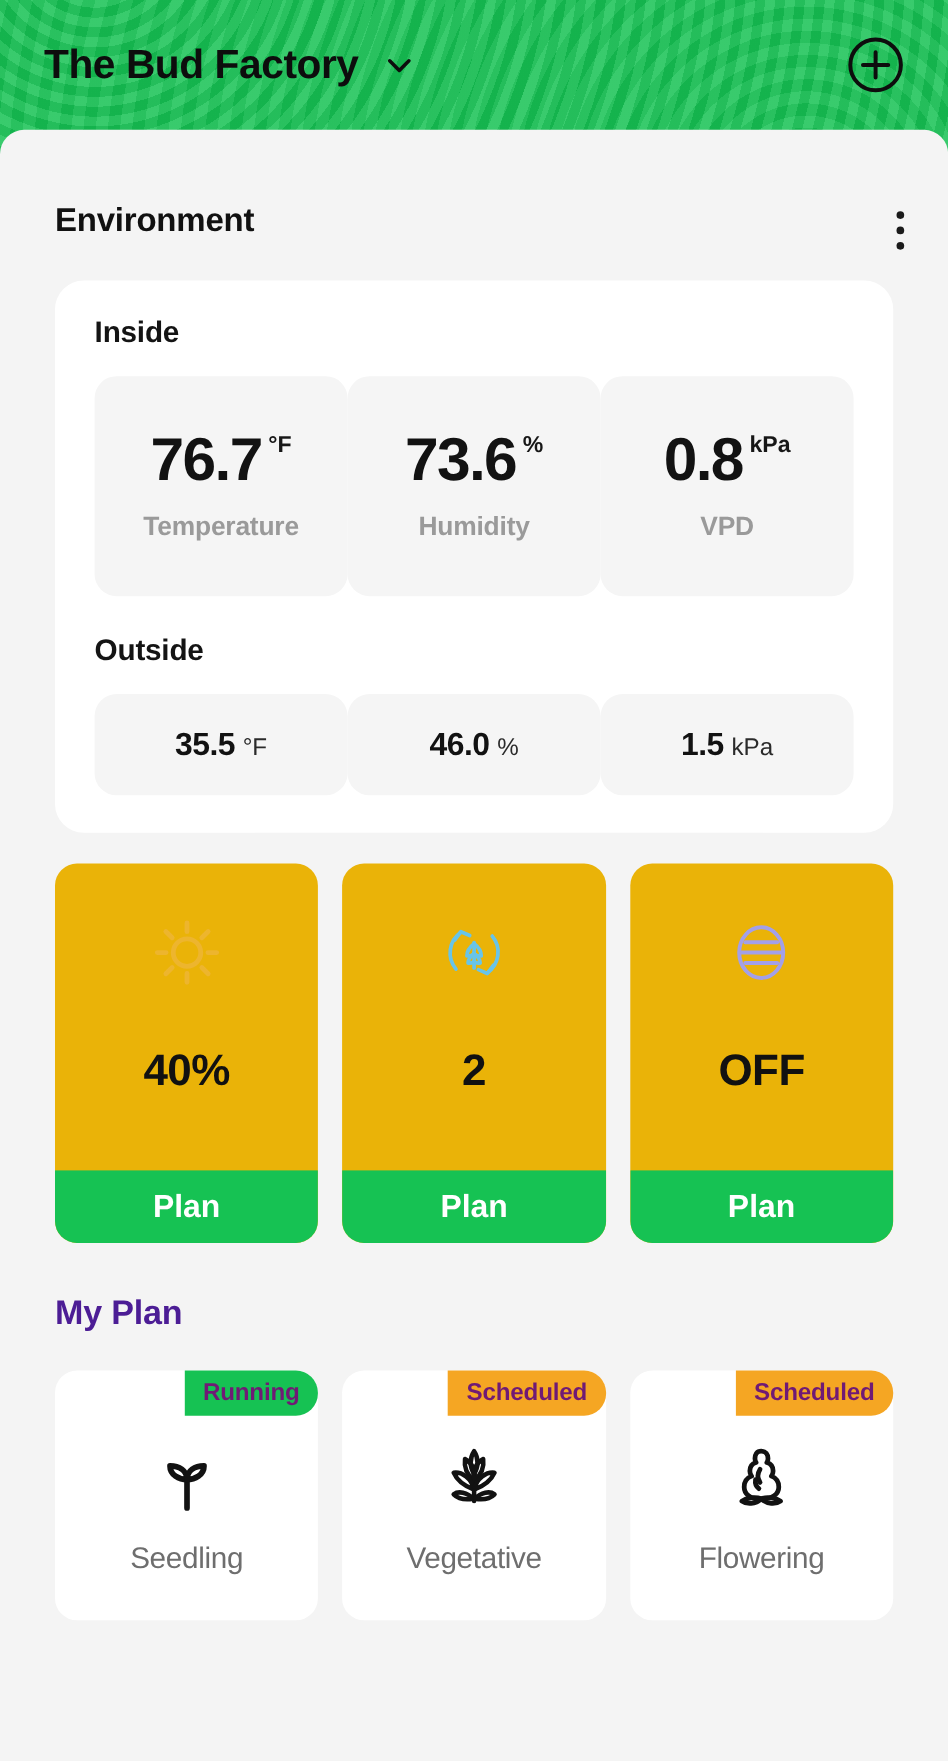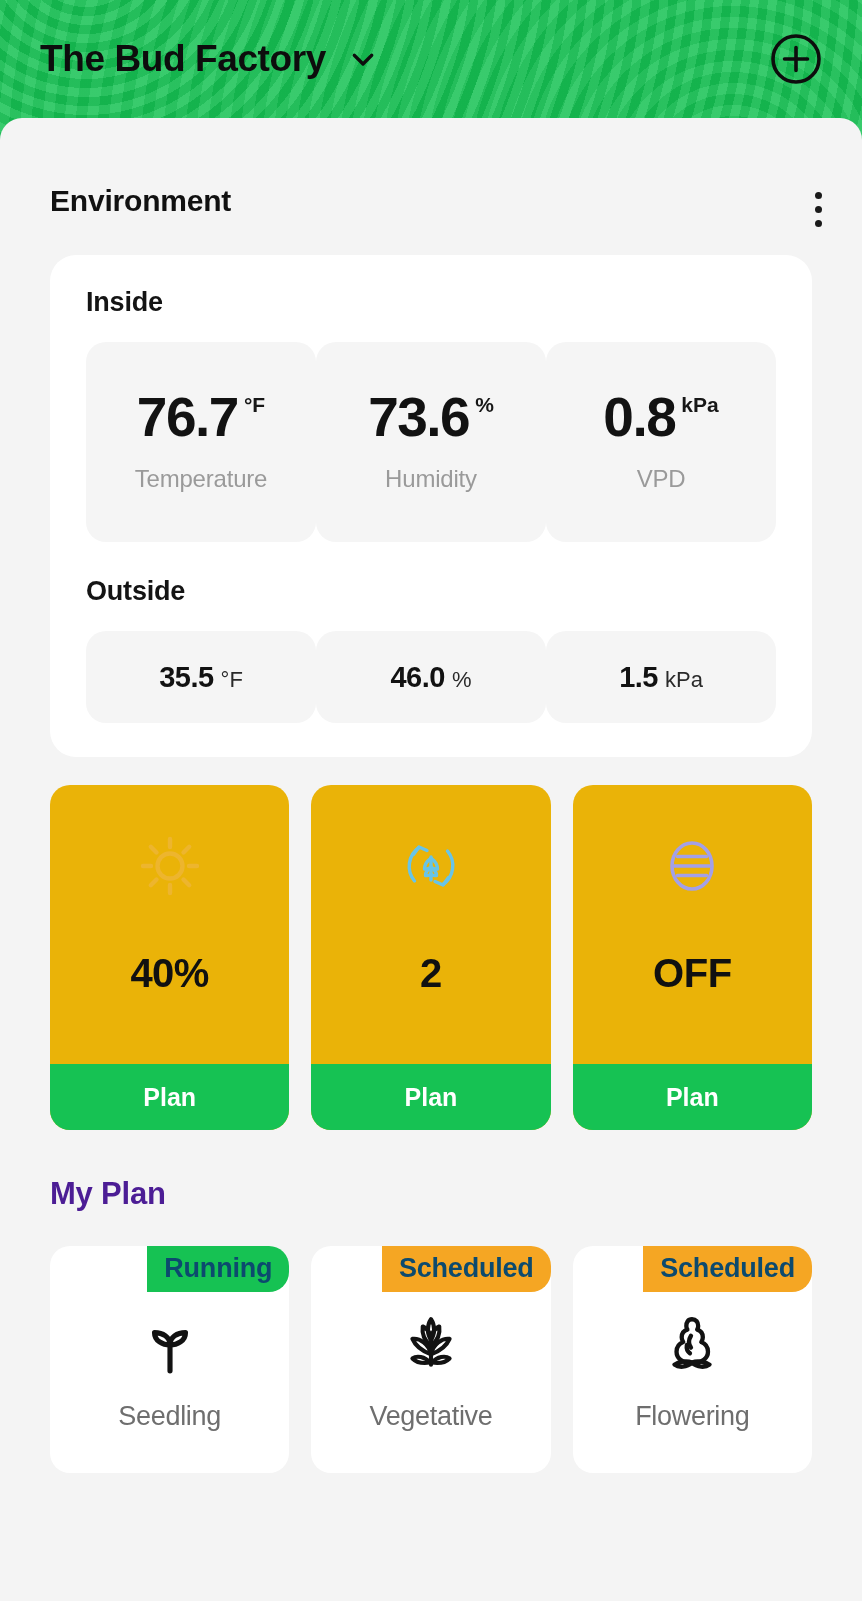--- a/index.html
+++ b/index.html
@@ -61,53 +61,53 @@
   .tile {
     flex: 1; background: #f5f5f5; border-radius: 20px;
     display: flex; flex-direction: column; align-items: center; justify-content: center;
   }
   .tile.inside { height: 200px; }
   .tile.outside { height: 92px; }
 
   .val-row { display: flex; align-items: flex-start; justify-content: center; }
   .val-big { font-size: 55px; font-weight: bold; color: #121212; line-height: .95; letter-spacing: -1.5px; }
   .unit-big { font-size: 21px; font-weight: 600; color: #171717; margin-left: 6px; margin-top: 2px; }
-  .metric-name { font-size: 24px; color: #9a9a9a; margin-top: 22px; letter-spacing: -.2px; }
+  .metric-name { font-size: 24px; color: #9a9a9a; margin-top: 22px; letter-spacing: -.2px; font-weight: bold; }
 
   .val-sm { font-size: 29px; font-weight: bold; color: #121212; letter-spacing: -.5px; }
   .unit-sm { font-size: 22px; color: #2a2a2a; margin-left: 7px; }
   .out-row { display: flex; align-items: baseline; }
 
   
   .devices { display: flex; gap: 22px; margin: 28px 50px 0 50px; }
   .dev {
     flex: 1; background: #eab308; border-radius: 20px;
     height: 345px; display: flex; flex-direction: column; align-items: center;
     overflow: hidden;
   }
   .dev-icon { margin-top: 48px; height: 66px; display: flex; align-items: center; }
   .dev-val { margin-top: 52px; font-size: 40px; font-weight: bold; color: #111; letter-spacing: -.5px; }
   .dev-plan {
     margin-top: auto; width: 100%; height: 66px; background: #16c253;
     display: flex; align-items: center; justify-content: center;
-    color: #fff; font-size: 25px; font-weight: bold;
+    color: #fff; font-size: 29px; font-weight: bold;
   }
 
   
   .myplan-title { margin: 46px 0 0 50px; font-size: 31px; font-weight: bold; color: #4c1d95; letter-spacing: -.2px; }
   .plans { display: flex; gap: 22px; margin: 34px 50px 0 50px; }
   .plan {
     position: relative; flex: 1; background: #fff; border-radius: 20px;
     height: 227px; display: flex; flex-direction: column; align-items: center;
   }
   .badge {
     position: absolute; top: 0; right: 0;
     padding: 7px 17px 8px 17px;
     border-radius: 0 20px 20px 0;
-    color: #0c4a6e; font-size: 27px; font-weight: bold; letter-spacing: -.2px;
+    color: #701a75; font-size: 22px; font-weight: bold; letter-spacing: -.2px;
     white-space: nowrap;
   }
   .badge.running { background: #16c253; }
   .badge.scheduled { background: #f5a623; }
   .plan-icon { margin-top: 63px; height: 70px; display: flex; align-items: center; }
   .plan-name { margin-top: 22px; font-size: 27px; color: #6e6e6e; letter-spacing: -.3px; }
 </style>
 </head>
 <body>
 

